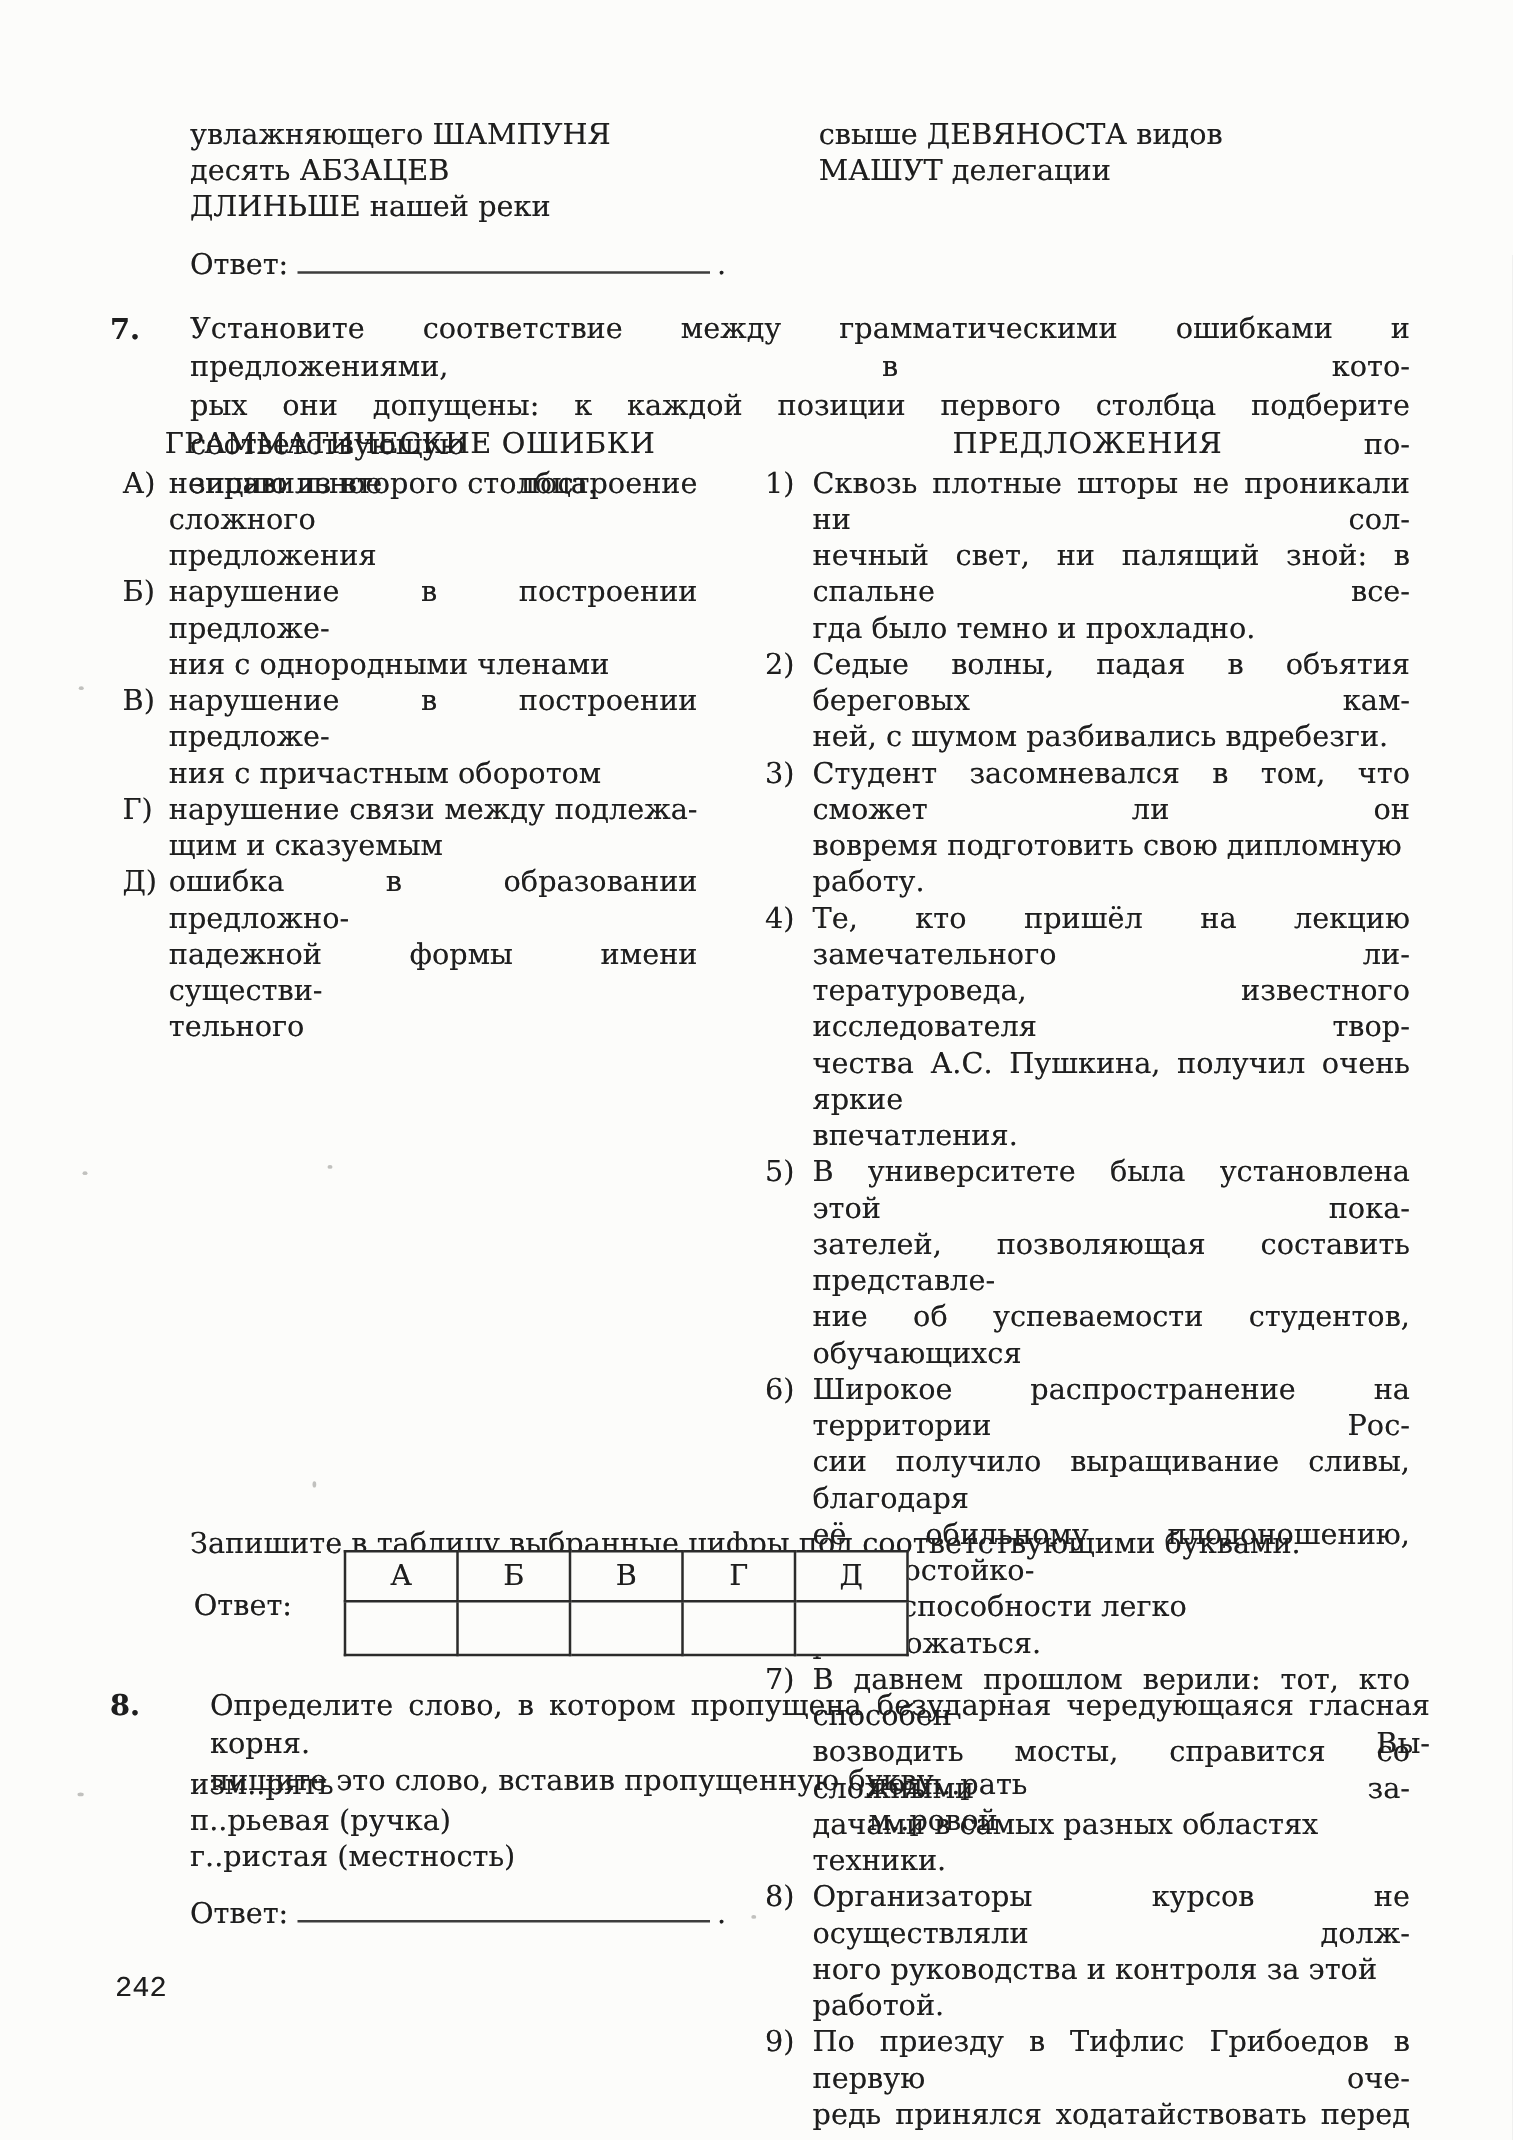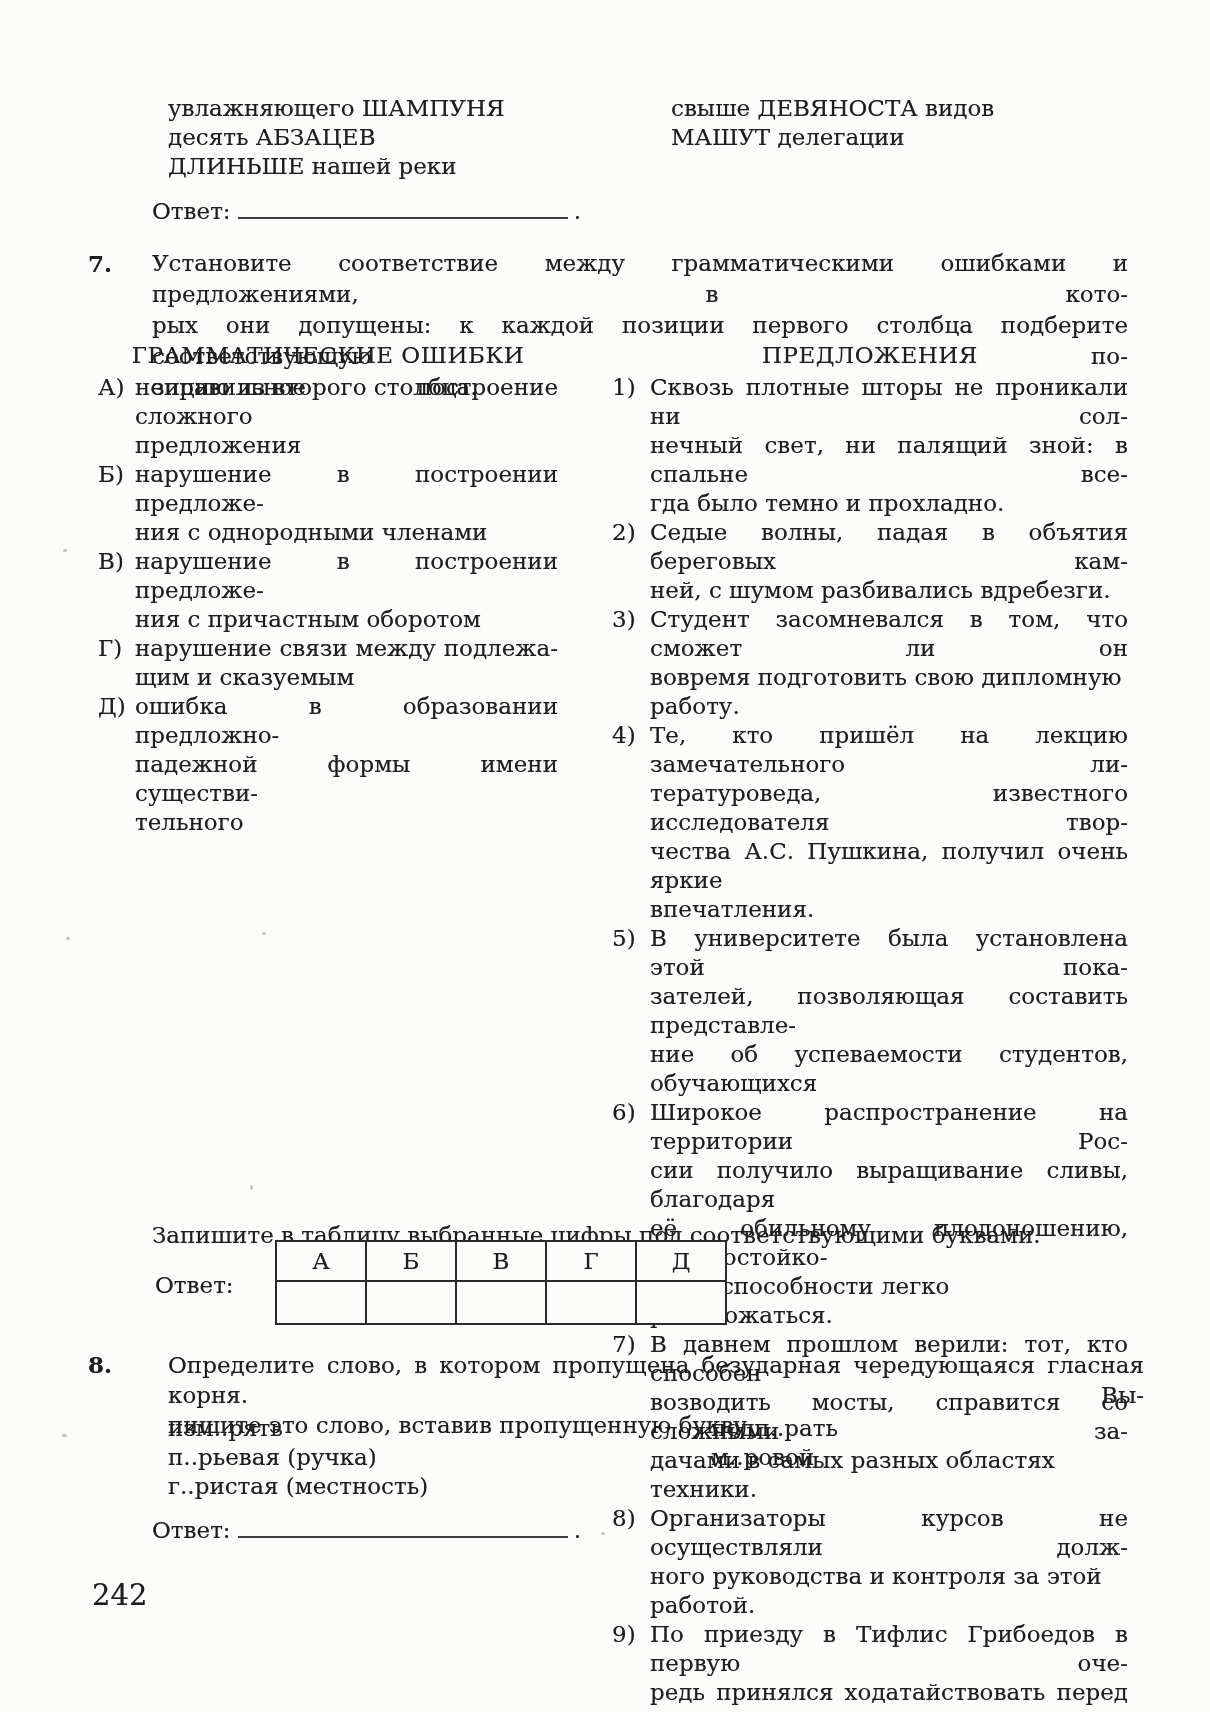--- a/index.html
+++ b/index.html
@@ -8,36 +8,36 @@
     background:#fcfcfa;color:#1e1e1e;
     font-family:"DejaVu Serif","Liberation Serif",serif;
     font-size:23px;
     text-shadow:0 0 0.5px rgba(40,40,40,0.55);
     overflow:hidden;
   }
   .abs{position:absolute;}
   
   .tline{line-height:29px;text-align:justify;text-align-last:justify;}
   .tline-last{text-align:left;text-align-last:left;}
-  .plain .tline{text-align:center;text-align-last:left;margin-left:16px;}
+  .plain .tline{text-align:center;text-align-last:left;}
   .lh30 .tline{line-height:30px;}
   .lh31 .tline{line-height:31px;}
   .col-header{font-weight:normal;text-align:center;letter-spacing:0.5px;}
   .task-number{font-weight:bold;}
   .item{position:relative;}
   .marker{position:absolute;left:0;top:0;line-height:29px;}
   .itext-l{margin-left:37px;}
   .itext-r{margin-left:38px;}
   .answer-row{white-space:nowrap;line-height:29px;}
   .blank{display:inline-block;width:330px;height:1.0em;border-bottom:2px solid #3d3d3d;margin:0 6px 0 7px;vertical-align:baseline;}
   table.answer{border-collapse:collapse;background:#fcfcfa;}
   table.answer th,table.answer td{border:2px solid #2b2b2b;width:88px;text-align:center;font-weight:normal;padding:0;font-size:23px;}
   table.answer th{height:38px;}
   table.answer td{height:41px;}
-  .page-number{font-size:29px;}
+  .page-number{font-size:23px;font-family:Liberation Mono, monospace;}
   .speck{position:absolute;background:#8f8f8d;border-radius:50%;opacity:.55;}
 </style>
 </head>
 <body>
 
 <div class="page">
 
   <div class="abs plain" style="left:152px;top:94px;width:460px">
       <div class="tline">увлажняющего ШАМПУНЯ</div>
       <div class="tline">десять АБЗАЦЕВ</div>

